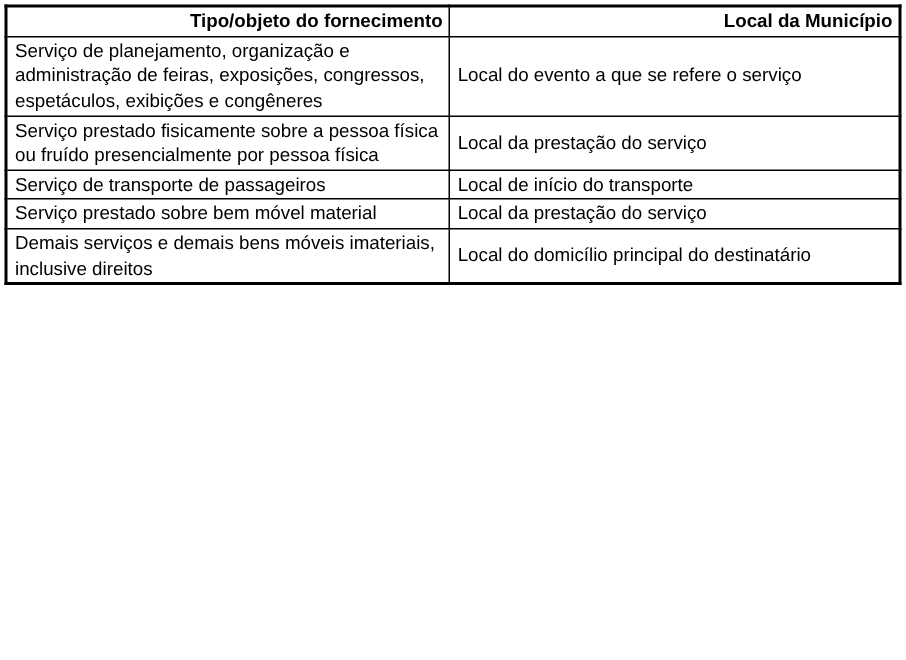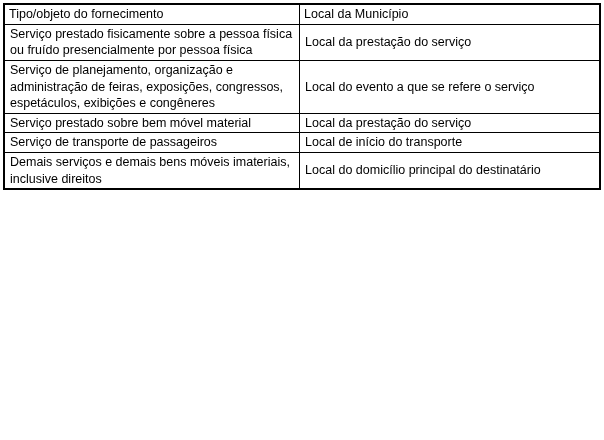--- a/index.html
+++ b/index.html
@@ -25,22 +25,22 @@
   table.doc-table th,
   table.doc-table td {
     border: 1px solid #000000;
     font-size: 12.5px;
     line-height: 1.33;
     padding: 1px 5px;
     vertical-align: middle;
     word-wrap: break-word;
   }
   table.doc-table th {
-    font-weight: normal;
-    text-align: left;
+    font-weight: bold;
+    text-align: right;
     padding: 1px 4px;
   }
   table.doc-table td {
     text-align: left;
   }
   col.col-tipo  { width: 49.6%; }
   col.col-local { width: 50.4%; }
   td.va-top { vertical-align: top; }
 </style>
 </head>
@@ -52,33 +52,33 @@
     <col class="col-local">
   </colgroup>
   <thead>
     <tr>
       <th>Tipo/objeto do fornecimento</th>
       <th>Local da Município</th>
     </tr>
   </thead>
   <tbody>
     <tr>
-      <td>Serviço prestado fisicamente sobre a pessoa física ou fruído presencialmente por pessoa física</td>
-      <td>Local da prestação do serviço</td>
-    </tr>
-    <tr>
       <td>Serviço de planejamento, organização e administração de feiras, exposições, congressos, espetáculos, exibições e congêneres</td>
       <td>Local do evento a que se refere o serviço</td>
     </tr>
     <tr>
-      <td>Serviço prestado sobre bem móvel material</td>
+      <td>Serviço prestado fisicamente sobre a pessoa física ou fruído presencialmente por pessoa física</td>
       <td>Local da prestação do serviço</td>
     </tr>
     <tr>
       <td>Serviço de transporte de passageiros</td>
       <td>Local de início do transporte</td>
+    </tr>
+    <tr>
+      <td>Serviço prestado sobre bem móvel material</td>
+      <td>Local da prestação do serviço</td>
     </tr>
     <tr>
       <td>Demais serviços e demais bens móveis imateriais, inclusive direitos</td>
       <td class="va-top">Local do domicílio principal do destinatário</td>
     </tr>
   </tbody>
 </table>
 
 </body></html>

